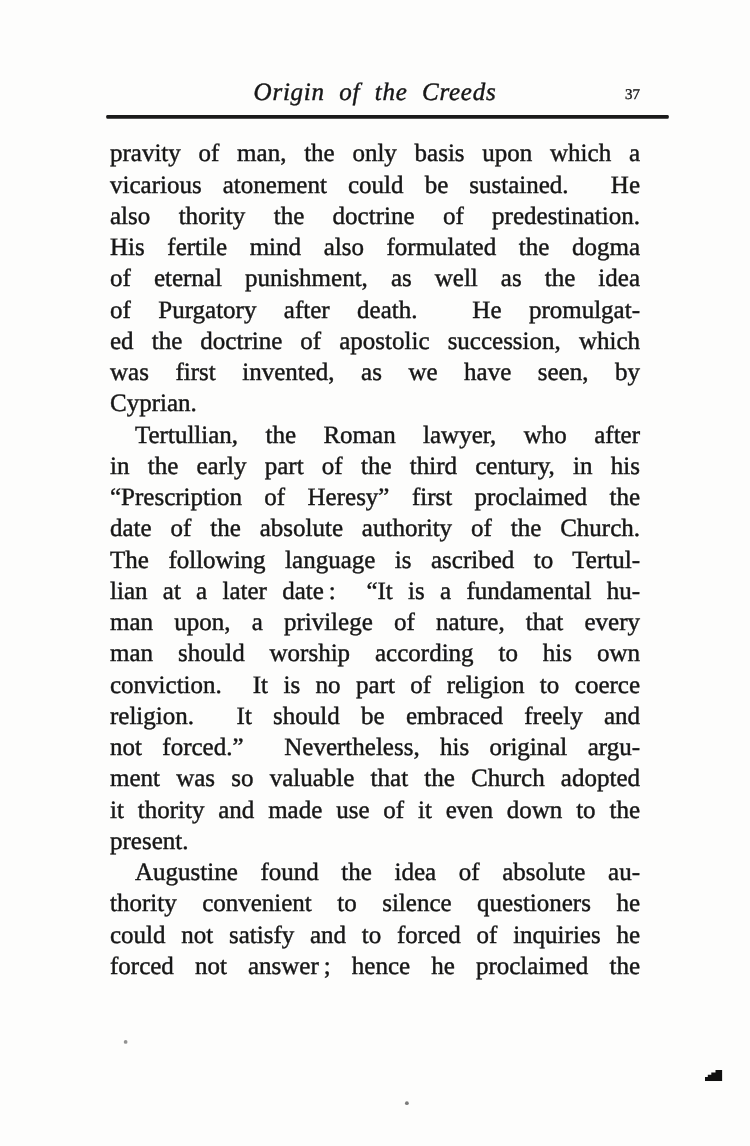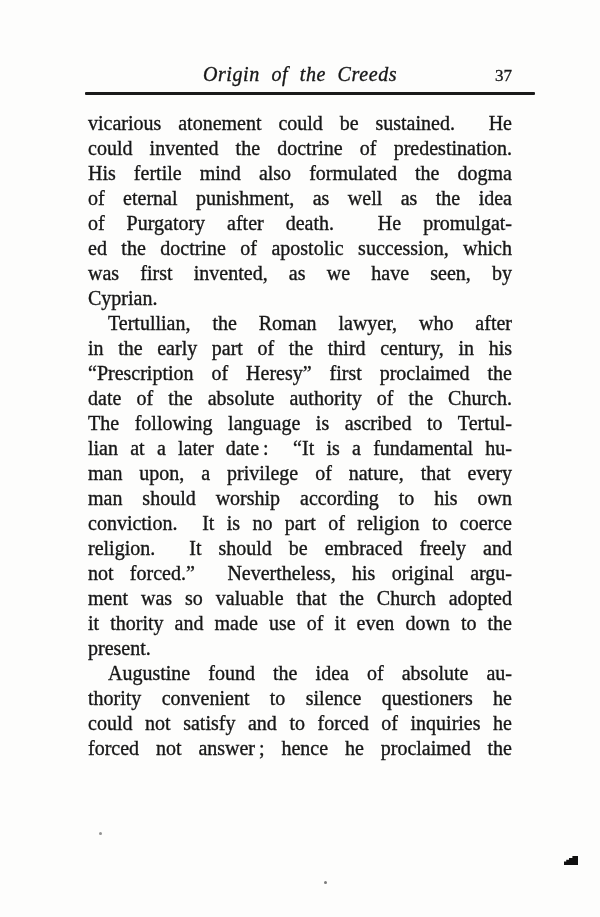--- a/index.html
+++ b/index.html
@@ -35,21 +35,21 @@
     line-height: 27px;
     letter-spacing: 0.6px;
     word-spacing: 6px;
     white-space: nowrap;
     -webkit-text-stroke: 0.35px #171717;
   }
   .head-number {
     position: absolute;
     right: 0;
     top: 1px;
-    font-size: 17px;
+    font-size: 12px;
     line-height: 27px;
     -webkit-text-stroke: 0.3px #171717;
   }
   .head-rule {
     position: absolute;
     left: 85px;
     right: 85px;
     top: 92px;
     height: 3px;
     background: #1a1a1a;
@@ -95,22 +95,23 @@
 <div class="page">
 
   <header class="running-head">
     <span class="head-title">Origin of the Creeds</span>
     <span class="head-number">37</span>
   </header>
 
   <div class="head-rule"></div>
 
   <main class="body-text" id="body-text">
+      <div class="line">pravity of man, the only basis upon which a</div>
       <div class="line">vicarious atonement could be sustained.&nbsp; He</div>
-      <div class="line">could invented the doctrine of predestination.</div>
+      <div class="line">also thority the doctrine of predestination.</div>
       <div class="line">His fertile mind also formulated the dogma</div>
       <div class="line">of eternal punishment, as well as the idea</div>
       <div class="line">of Purgatory after death.&nbsp; He promulgat-</div>
       <div class="line">ed the doctrine of apostolic succession, which</div>
       <div class="line">was first invented, as we have seen, by</div>
       <div class="line para-end">Cyprian.</div>
       <div class="line indent">Tertullian, the Roman lawyer, who after</div>
       <div class="line">in the early part of the third century, in his</div>
       <div class="line">“Prescription of Heresy” first proclaimed the</div>
       <div class="line">date of the absolute authority of the Church.</div>

